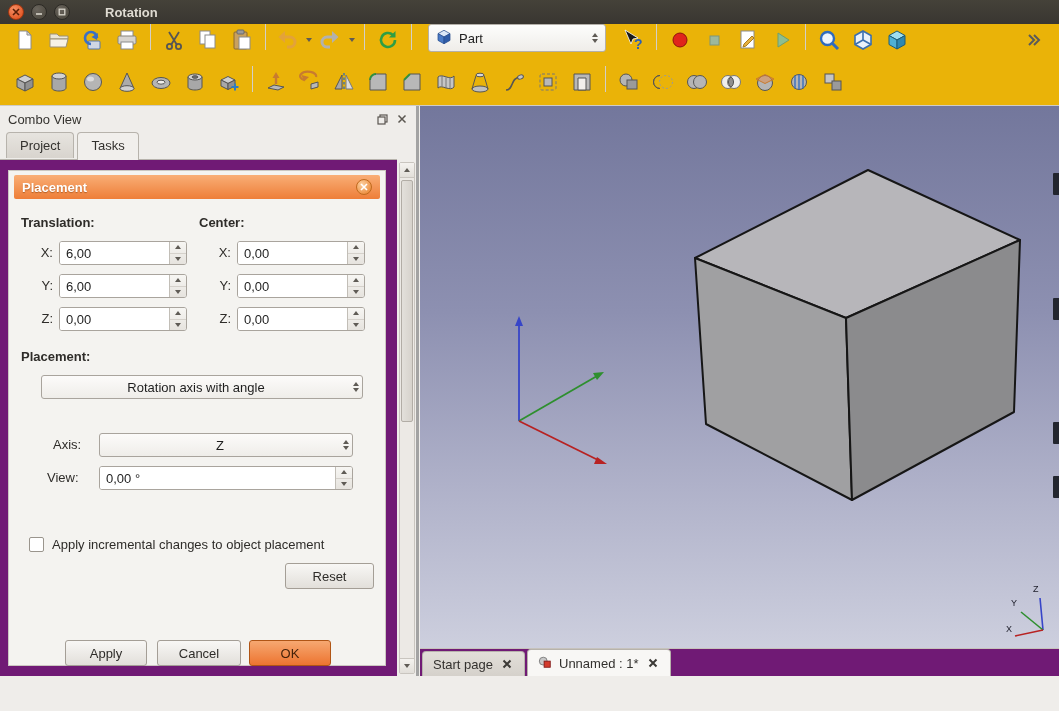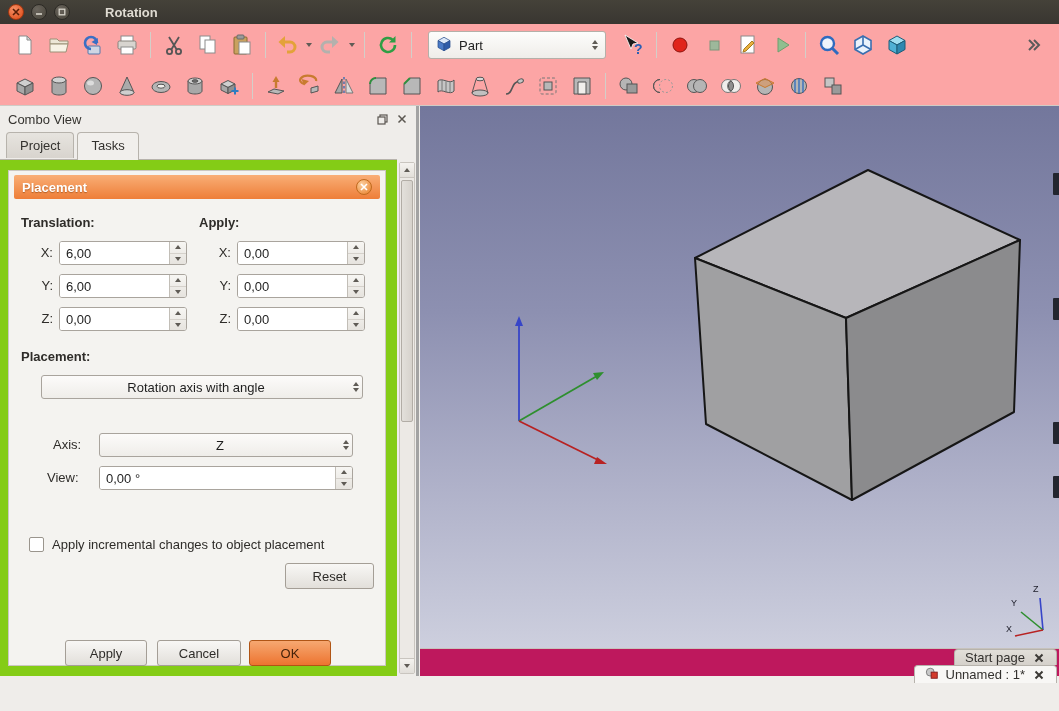--- a/index.html
+++ b/index.html
@@ -10,21 +10,21 @@
   
   .titlebar{position:absolute;top:0;left:0;right:0;height:24px;
     background:linear-gradient(#454239,#393631);display:flex;align-items:center;padding:0 8px;gap:7px;}
   .wbtn{width:16px;height:16px;border-radius:50%;display:flex;align-items:center;justify-content:center;
         background:radial-gradient(circle at 35% 30%,#6a655d,#474339);border:1px solid #2c2a25;}
   .wbtn.close{background:radial-gradient(circle at 35% 30%,#f58e64,#dd4814);border-color:#a33710;}
   .wbtn svg{display:block}
   .wtitle{color:#dfdbd2;font-weight:bold;margin-left:28px;}
 
   
-  .toolbar{position:absolute;left:0;right:0;display:flex;align-items:center;padding:0 8px;background:#fca5a5;}
+  .toolbar{position:absolute;left:0;right:0;display:flex;padding:0 8px;background:#eab308;}
   .toolbar1{top:24px;height:42px;}
   .toolbar2{top:66px;height:40px;border-bottom:1px solid #CFCCC6;}
   .tbt{width:34px;height:32px;border-radius:3px;display:flex;align-items:center;justify-content:center;flex:0 0 auto;}
   .tbt svg{width:24px;height:24px;display:block;}
   .tbt.sm{width:30px}
   .drop{width:13px;height:32px;display:flex;align-items:center;justify-content:center;flex:0 0 auto;}
   .sep{width:1px;height:26px;background:#D3CFC9;margin:0 6px;flex:0 0 auto;}
   .tri-up{width:0;height:0;border-left:3.5px solid transparent;border-right:3.5px solid transparent;border-bottom:4.5px solid #5f5b55;}
   .tri-dn{width:0;height:0;border-left:3.5px solid transparent;border-right:3.5px solid transparent;border-top:4.5px solid #5f5b55;}
   .wbcombo{display:flex;align-items:center;gap:6px;width:178px;height:28px;margin:0 10px;padding:0 4px 0 6px;
@@ -35,21 +35,21 @@
 
   
   .dock{position:absolute;top:106px;left:0;width:419px;bottom:35px;background:#EFEDEA;border-right:3px solid #a3a3a3;}
   .dock-head{position:absolute;top:3px;left:8px;right:6px;height:20px;display:flex;align-items:center;}
   .dock-title{flex:1;color:#35332f;}
   .dock-btn{width:16px;height:16px;display:flex;align-items:center;justify-content:center;margin-left:4px;}
   .cv-tabs{position:absolute;top:26px;left:6px;display:flex;z-index:3;}
   .cv-tab{padding:5px 13px 5px;border:1px solid #B7B3AC;border-bottom:none;border-radius:4px 4px 0 0;
     background:linear-gradient(#E7E4DF,#D8D4CE);margin-right:3px;color:#33312e;}
   .cv-tab.active{background:#F1EFEC;padding-bottom:7px;margin-bottom:-2px;}
-  .panel-body{position:absolute;top:53px;left:0;right:19px;bottom:0;background:#84cc16;border-top:1px solid #B7B3AC;}
+  .panel-body{position:absolute;top:53px;left:0;right:19px;bottom:0;background:#701a75;border-top:1px solid #B7B3AC;}
   .taskbox{position:absolute;left:8px;top:10px;right:11px;bottom:10px;background:#F4F3F0;border:1px solid #CBC7C1;}
   .tb-header{position:absolute;left:5px;right:5px;top:4px;height:24px;border-radius:2px;
     background:linear-gradient(#F9AE76,#EE7E38);display:flex;align-items:center;padding:0 8px;
     color:#fff;font-weight:bold;text-shadow:0 1px 1px rgba(120,50,0,.5);}
   .tb-header .hbtn{margin-left:auto;width:16px;height:16px;border-radius:50%;
     background:radial-gradient(circle at 35% 30%,#fccf9e,#e87c26);border:1px solid #c06a1e;
     display:flex;align-items:center;justify-content:center;}
   .flabel{position:absolute;color:#2e2c29;}
   .flabel.b{font-weight:bold;}
   .spin,.cbox{position:absolute;height:24px;display:flex;align-items:stretch;background:#fff;
@@ -80,22 +80,22 @@
 
   
   .viewport{position:absolute;left:420px;top:106px;right:0;bottom:63px;
     background:linear-gradient(180deg,#73779C 0%,#8D90B1 38%,#AFB1C9 70%,#CDCFDE 100%);overflow:hidden;}
   .scene{position:absolute;left:0;top:0;}
   .edgemark{position:absolute;right:0;width:6px;background:#23262f;border-radius:1px 0 0 1px;}
   .triad{position:absolute;right:4px;bottom:8px;width:48px;height:54px;}
   .triad span{position:absolute;font-size:9px;color:#1c1c28;}
 
   
-  .doctabs{position:absolute;left:420px;right:0;top:648px;height:28px;background:#be185d;
-    border-top:1px solid #C6C2BC;display:flex;align-items:flex-end;padding-left:2px;flex-direction:column;}
+  .doctabs{position:absolute;left:420px;right:0;top:648px;height:28px;background:#701a75;
+    border-top:1px solid #C6C2BC;display:flex;align-items:flex-end;padding-left:2px;}
   .doctab{display:flex;align-items:center;gap:7px;height:25px;padding:0 10px;margin-right:2px;
     border:1px solid #B7B3AC;border-bottom:none;border-radius:4px 4px 0 0;
     background:linear-gradient(#E2DFD9,#D5D1CB);color:#33312e;}
   .doctab.active{background:#F8F7F5;height:27px;}
   .tabclose{display:flex;align-items:center;justify-content:center;width:14px;height:14px;}
 
   
   .status{position:absolute;left:0;right:0;bottom:0;height:35px;background:#F0EEEB;border-top:1px solid #CBC8C3;
     display:flex;align-items:flex-start;justify-content:flex-end;padding:7px 30px 0 0;color:#2b2b2b;}
 </style>
@@ -447,21 +447,21 @@
         <div class="tb-header">
           <span>Placement</span>
           <span class="hbtn">
               <svg width="8" height="8" viewBox="0 0 8 8">
                 <path d="M1 1l6 6M7 1L1 7" stroke="#fff" stroke-width="1.6"></path>
               </svg>
             </span>
         </div>
 
         <span class="flabel b" style="left:12px;top:44px">Translation:</span>
-        <span class="flabel b" style="left:190px;top:44px">Apply:</span>
+        <span class="flabel b" style="left:190px;top:44px">Center:</span>
 
         <span class="flabel" style="left:24px;top:74px;width:20px;text-align:right">X:</span>
         <div class="spin" style="left:50px;top:70px;width:128px">
           <input value="6,00" style="">
           <div class="sb">
               <div>
                 <i class="tri-up"></i>
               </div>
               <div>
                 <i class="tri-dn"></i>

